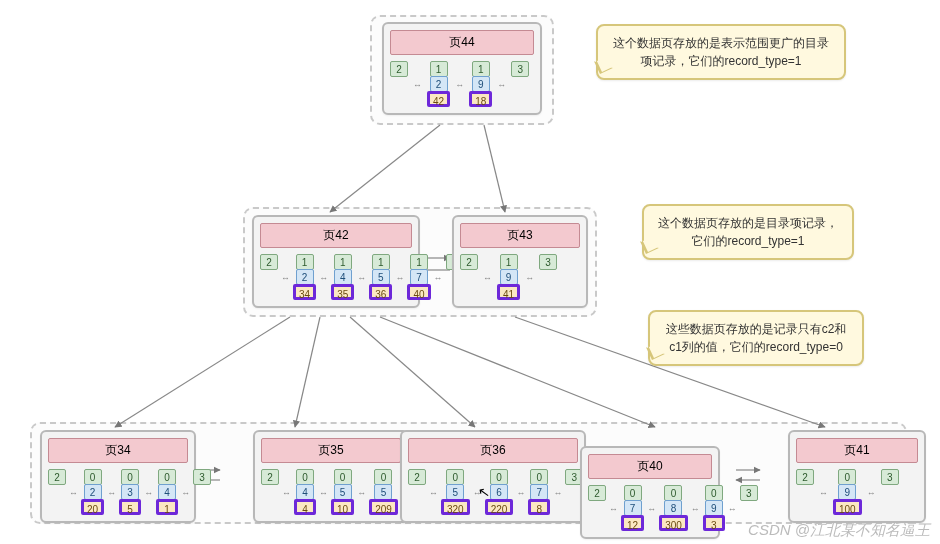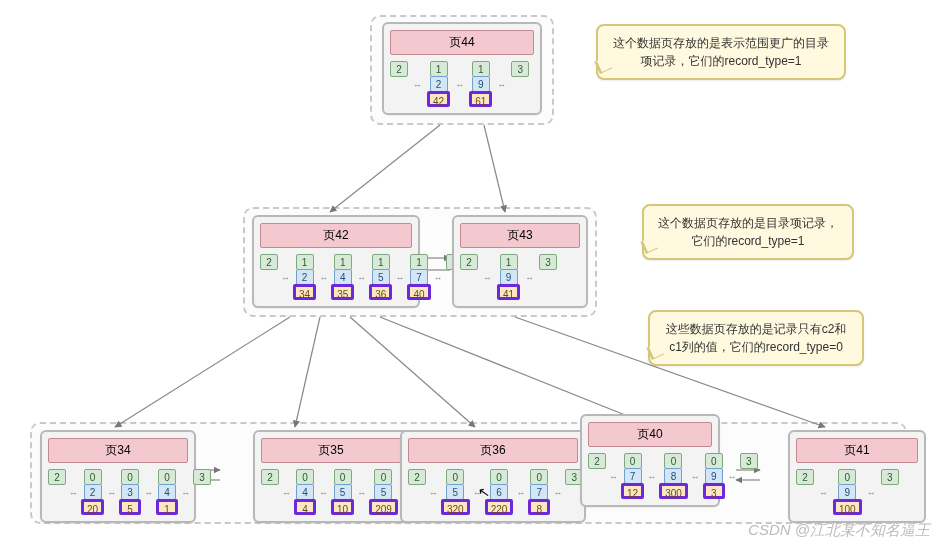--- a/index.html
+++ b/index.html
@@ -178,21 +178,21 @@
     <span class="arrow-mini">↔</span>
     <div class="rec">
         <div class="c-top">1</div>
         <div class="c-mid">2</div>
         <div class="c-bot">42</div>
       </div>
     <span class="arrow-mini">↔</span>
     <div class="rec">
         <div class="c-top">1</div>
         <div class="c-mid">9</div>
-        <div class="c-bot">61</div>
+        <div class="c-bot">18</div>
       </div>
     <span class="arrow-mini">↔</span>
     <div class="rec">
         <div class="c-top">3</div>
       </div>
   </div>
 </div>
 
 <div class="page-box" style="left:252px; top:215px; width:168px;">
   <div class="page-title">页42</div>
@@ -336,21 +336,21 @@
         <div class="c-mid">7</div>
         <div class="c-bot">8</div>
       </div>
       <span class="arrow-mini">↔</span>
     <div class="rec">
         <div class="c-top">3</div>
       </div>
   </div>
 </div>
 
-<div class="page-box" style="left:580px; top:414px; width:140px;">
+<div class="page-box" style="left:580px; top:446px; width:140px;">
   <div class="page-title">页40</div>
   <div class="recs" style="gap:2px;">
     <div class="rec">
         <div class="c-top">2</div>
       </div>
       <span class="arrow-mini">↔</span>
     <div class="rec">
         <div class="c-top">0</div>
         <div class="c-mid">7</div>
         <div class="c-bot">12</div>

